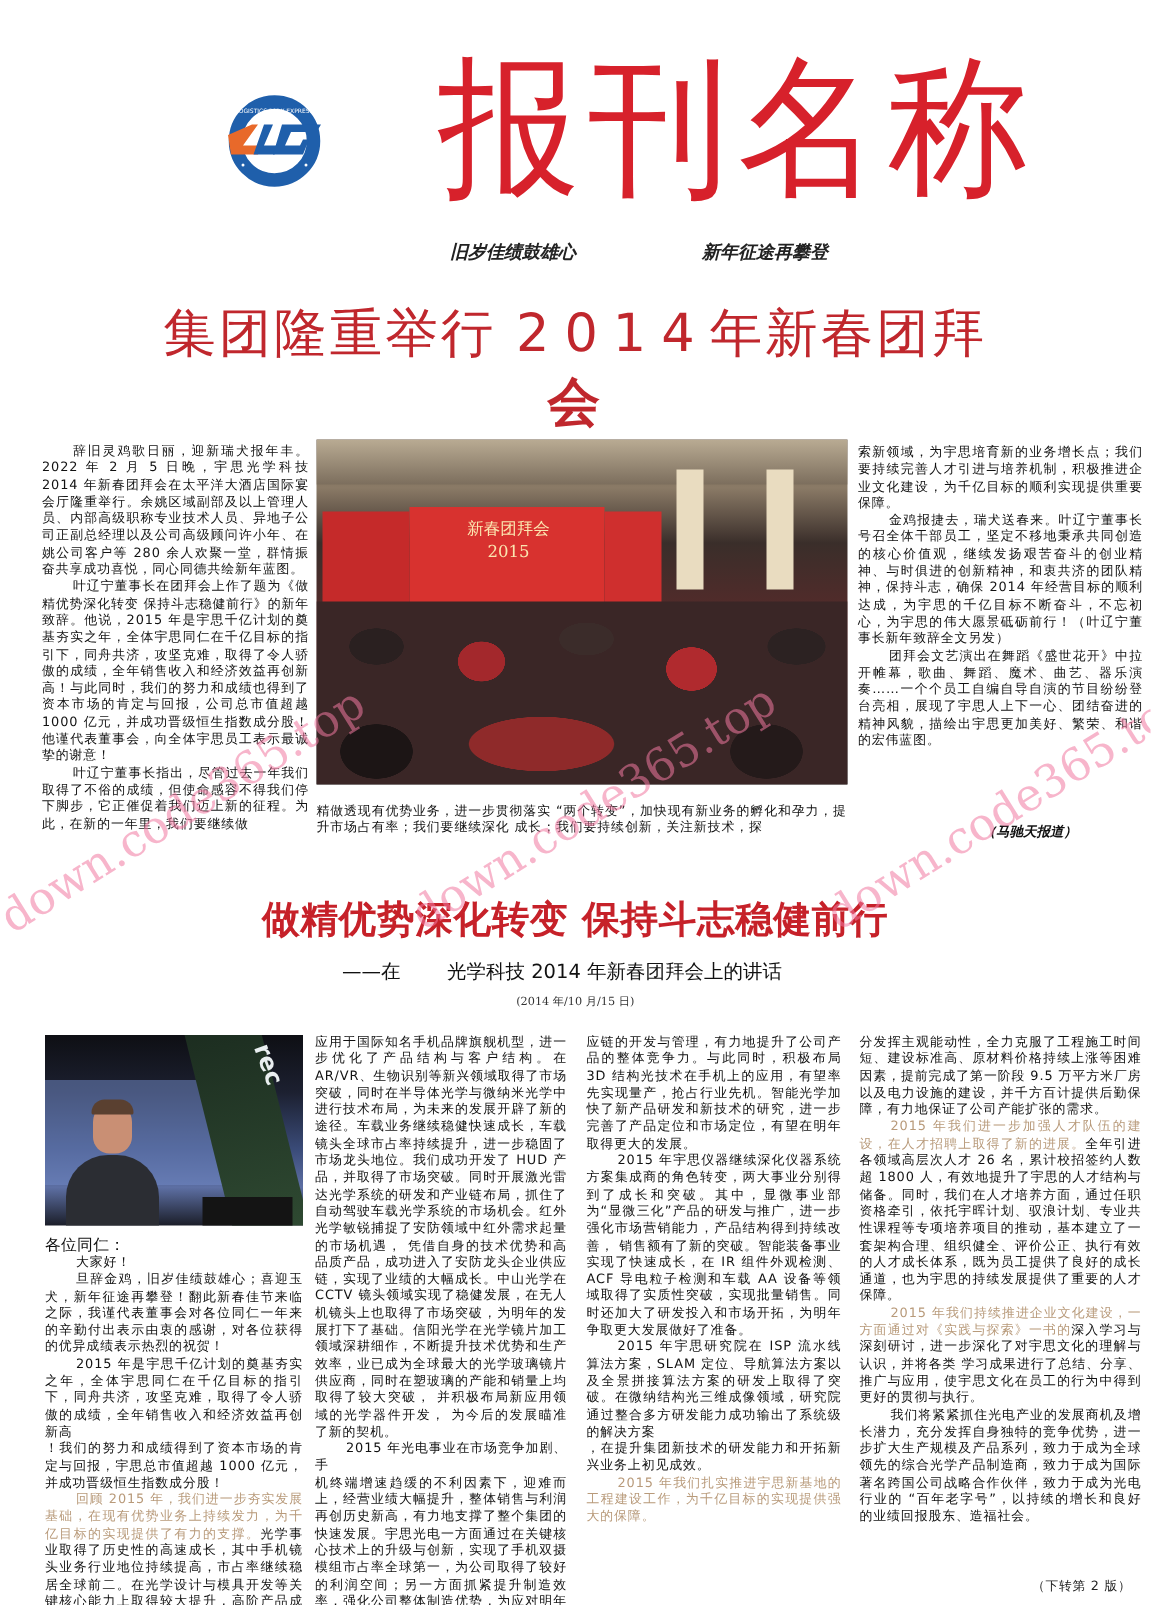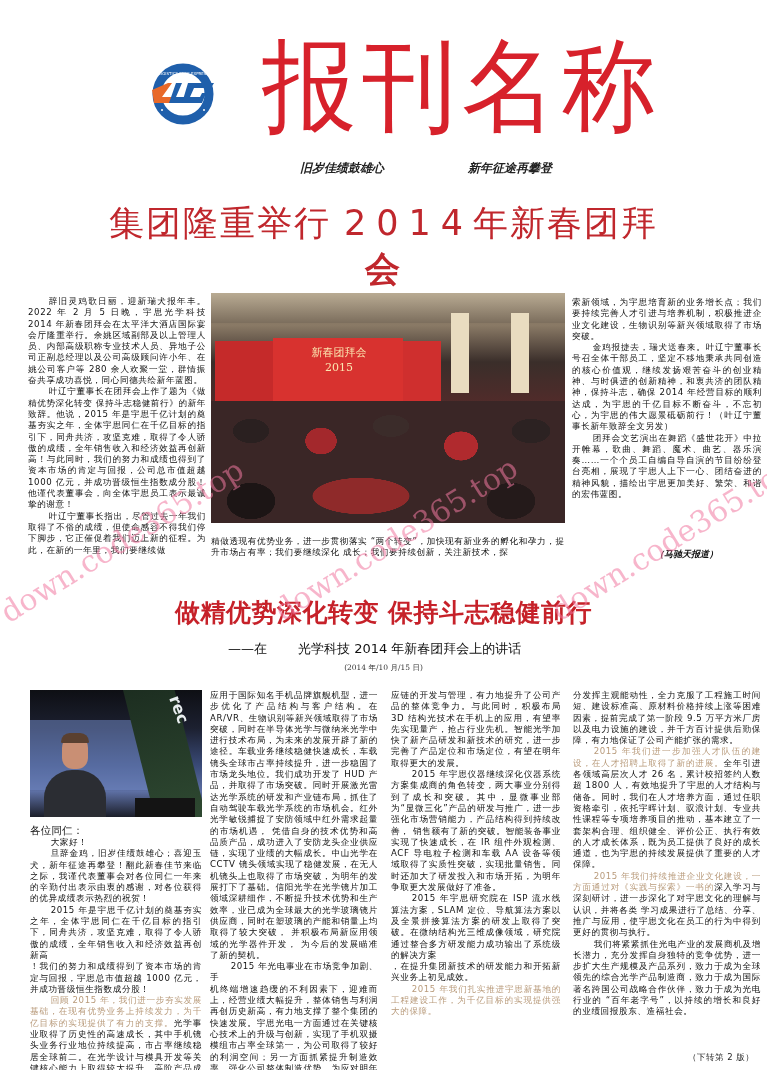--- a/index.html
+++ b/index.html
@@ -1,19 +1,19 @@
 <!DOCTYPE html>
 <html><head>
 <meta charset="utf-8">
 <style>
   * { box-sizing: border-box; margin: 0; padding: 0; }
   html, body { width: 767px; height: 1070px; background: #ffffff; overflow: hidden; }
   body { position: relative; font-family: "DejaVu Sans", "Liberation Sans", sans-serif; color: #1a1a1a; }
 
-  .masthead { position: absolute; left: 0; top: 0; width: 767px; height: 190px; }
+  .masthead { position: absolute; left: 0; top: 0; width: 767px; height: 190px; text-align: right; }
   .logo { position: absolute; left: 148px; top: 63px; width: 70px; height: 62px; }
   .mast-title {
     position: absolute; left: 262px; top: 22px; width: 430px; height: 120px;
     font-family: "DejaVu Serif", "Liberation Serif", serif;
     font-size: 94px; line-height: 120px; color: #d7212b; letter-spacing: 6px;
     font-weight: normal; transform: scaleY(1.08); transform-origin: top left;
   }
   .slogans { position: absolute; top: 160px; left: 0; width: 767px; height: 22px;
     font-family: "DejaVu Serif", serif; font-size: 12px; font-weight: bold; color: #222; font-style: italic; }
   .slogan-left { position: absolute; left: 300px; }
@@ -125,21 +125,21 @@
   <div class="stage-right"></div>
   <div class="stage-text">
     <div>新春团拜会</div>
     <div>2015</div>
   </div>
   <div class="crowd"></div>
 </div>
 <div class="caption1">精做透现有优势业务，进一步贯彻落实 “两个转变”，加快现有新业务的孵化和孕力，提升市场占有率；我们要继续深化 成长；我们要持续创新，关注新技术，探</div>
 
 <div class="col art1-right">
-  <p class="noindent">索新领域，为宇思培育新的业务增长点；我们要持续完善人才引进与培养机制，积极推进企业文化建设，生物识别等新兴领域取得了市场突破。</p>
+  <p class="noindent">索新领域，为宇思培育新的业务增长点；我们要持续完善人才引进与培养机制，积极推进企业文化建设，为千亿目标的顺利实现提供重要保障。</p>
   <p>金鸡报捷去，瑞犬送春来。叶辽宁董事长号召全体干部员工，坚定不移地秉承共同创造的核心价值观，继续发扬艰苦奋斗的创业精神、与时俱进的创新精神，和衷共济的团队精神，保持斗志，确保 2014 年经营目标的顺利达成，为宇思的千亿目标不断奋斗，不忘初心，为宇思的伟大愿景砥砺前行！（叶辽宁董事长新年致辞全文另发）</p>
   <p>团拜会文艺演出在舞蹈《盛世花开》中拉开帷幕，歌曲、舞蹈、魔术、曲艺、器乐演奏……一个个员工自编自导自演的节目纷纷登台亮相，展现了宇思人上下一心、团结奋进的精神风貌，描绘出宇思更加美好、繁荣、和谐的宏伟蓝图。</p>
 </div>
 <div class="byline">（马驰天报道）</div>
 
 <div class="headline2">做精优势深化转变 保持斗志稳健前行</div>
 <div class="subtitle2">
   <span class="dash">——在</span>
   <span class="rest">光学科技 2014 年新春团拜会上的讲话</span>
 </div>

